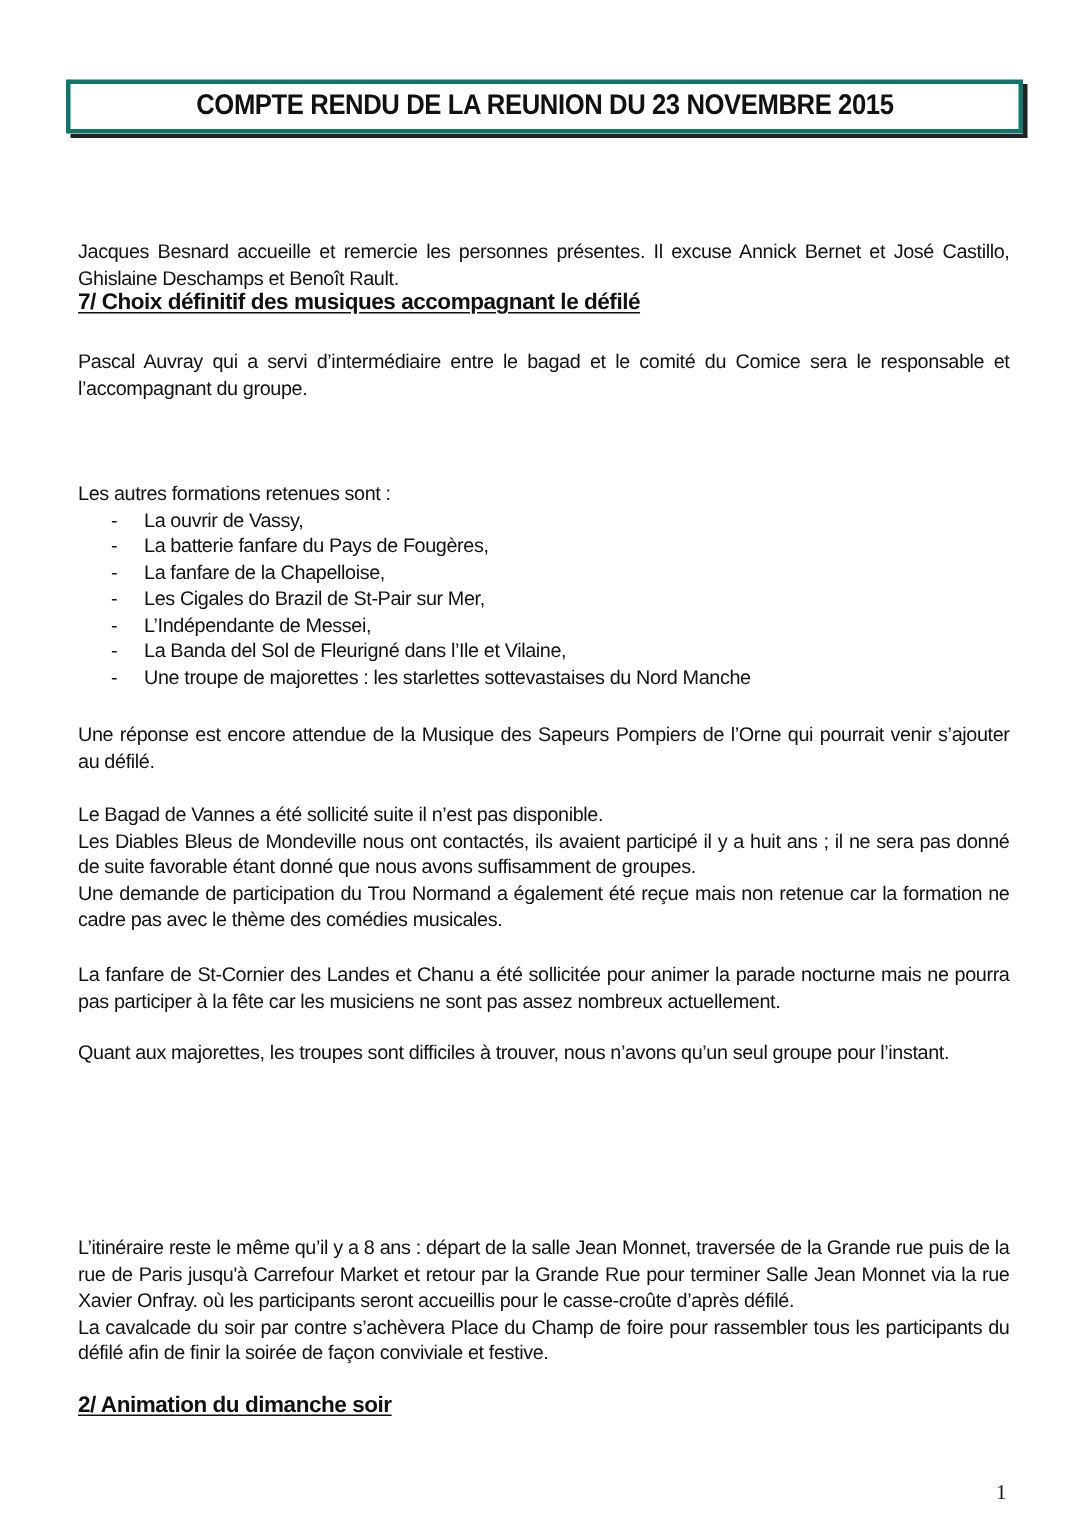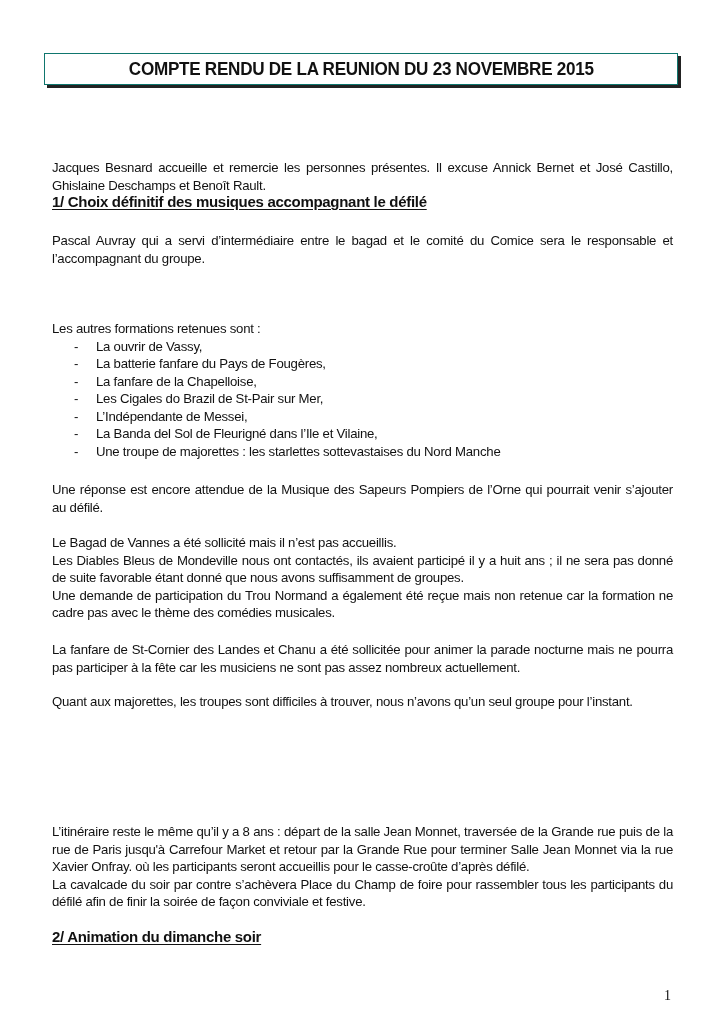--- a/index.html
+++ b/index.html
@@ -20,21 +20,21 @@
       left: 0; top: 0;
       width: 724px;
       height: 1024px;
     }
     .title-box {
       position: absolute;
       left: 44px;
       top: 53px;
       width: 632px;
       height: 30px;
-      border: 1px solid #0f766e;
+      border: 3px solid #0f766e;
       box-shadow: 3px 3px 0 #222;
       display: flex;
       align-items: center;
       justify-content: center;
     }
     .title-text {
       font-family: "Liberation Sans Narrow", "Liberation Sans", sans-serif;
       font-weight: bold;
       font-size: 19px;
       letter-spacing: -0.3px;
@@ -90,21 +90,21 @@
 <div class="page">
 
   <div class="title-box">
     <span class="title-text">COMPTE RENDU DE LA REUNION DU 23 NOVEMBRE 2015</span>
   </div>
 
   <div class="para-block" style="top:123px;margin-top:36px;">
     <p>Jacques Besnard accueille et remercie les personnes présentes. Il excuse Annick Bernet et José Castillo, Ghislaine Deschamps et Benoît Rault.</p>
   </div>
 
-  <div class="heading" style="top:193px;">1/ Choix définitif des musiques accompagnant le défilé</div>
+  <div class="heading" style="top:193px;">7/ Choix définitif des musiques accompagnant le défilé</div>
 
   <div class="para-block" style="top:232px;">
     <p>Pascal Auvray qui a servi d’intermédiaire entre le bagad et le comité du Comice sera le responsable  et l’accompagnant du groupe.</p>
   </div>
 
   <div class="para-block" style="top:320px;">
     <p>Les autres formations retenues sont :</p>
     <ul class="list">
       <li><span class="dash">-</span><span>La ouvrir de Vassy,</span></li>
       <li><span class="dash">-</span><span>La batterie fanfare du Pays de Fougères,</span></li>
@@ -114,21 +114,21 @@
       <li><span class="dash">-</span><span>La Banda del Sol de Fleurigné dans l’Ile et Vilaine,</span></li>
       <li><span class="dash">-</span><span>Une troupe de majorettes : les starlettes sottevastaises du Nord Manche</span></li>
     </ul>
   </div>
 
   <div class="para-block" style="top:481px;">
     <p>Une réponse est encore attendue de la Musique des Sapeurs Pompiers de l’Orne qui pourrait venir s’ajouter au défilé.</p>
   </div>
 
   <div class="para-block" style="top:534px;">
-    <p>Le Bagad de Vannes a été sollicité mais il n’est pas accueillis.</p>
+    <p>Le Bagad de Vannes a été sollicité suite il n’est pas disponible.</p>
     <p>Les Diables Bleus de Mondeville nous ont contactés, ils avaient participé il y a huit ans ; il ne sera pas donné de suite favorable étant donné que nous avons suffisamment de groupes.</p>
     <p>Une demande de participation du Trou Normand a également été reçue mais non retenue car la formation ne cadre pas avec le thème des comédies musicales.</p>
   </div>
 
   <div class="para-block" style="top:641px;">
     <p>La fanfare de St-Cornier des Landes et Chanu a été sollicitée pour animer la parade nocturne mais ne pourra pas participer à la fête car les musiciens ne sont pas assez nombreux actuellement.</p>
   </div>
 
   <div class="para-block" style="top:693px;">
     <p>Quant aux majorettes, les troupes sont difficiles à trouver, nous n’avons qu’un seul groupe pour l’instant.</p>

